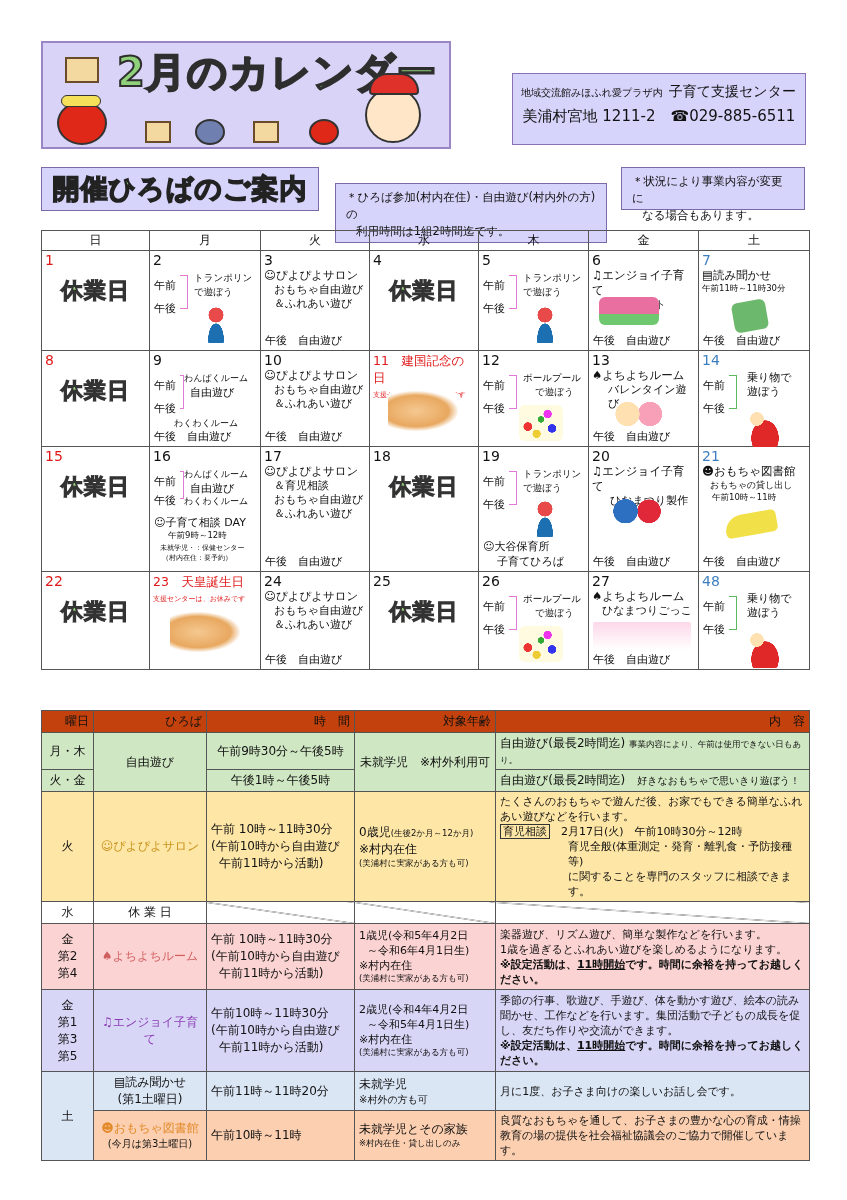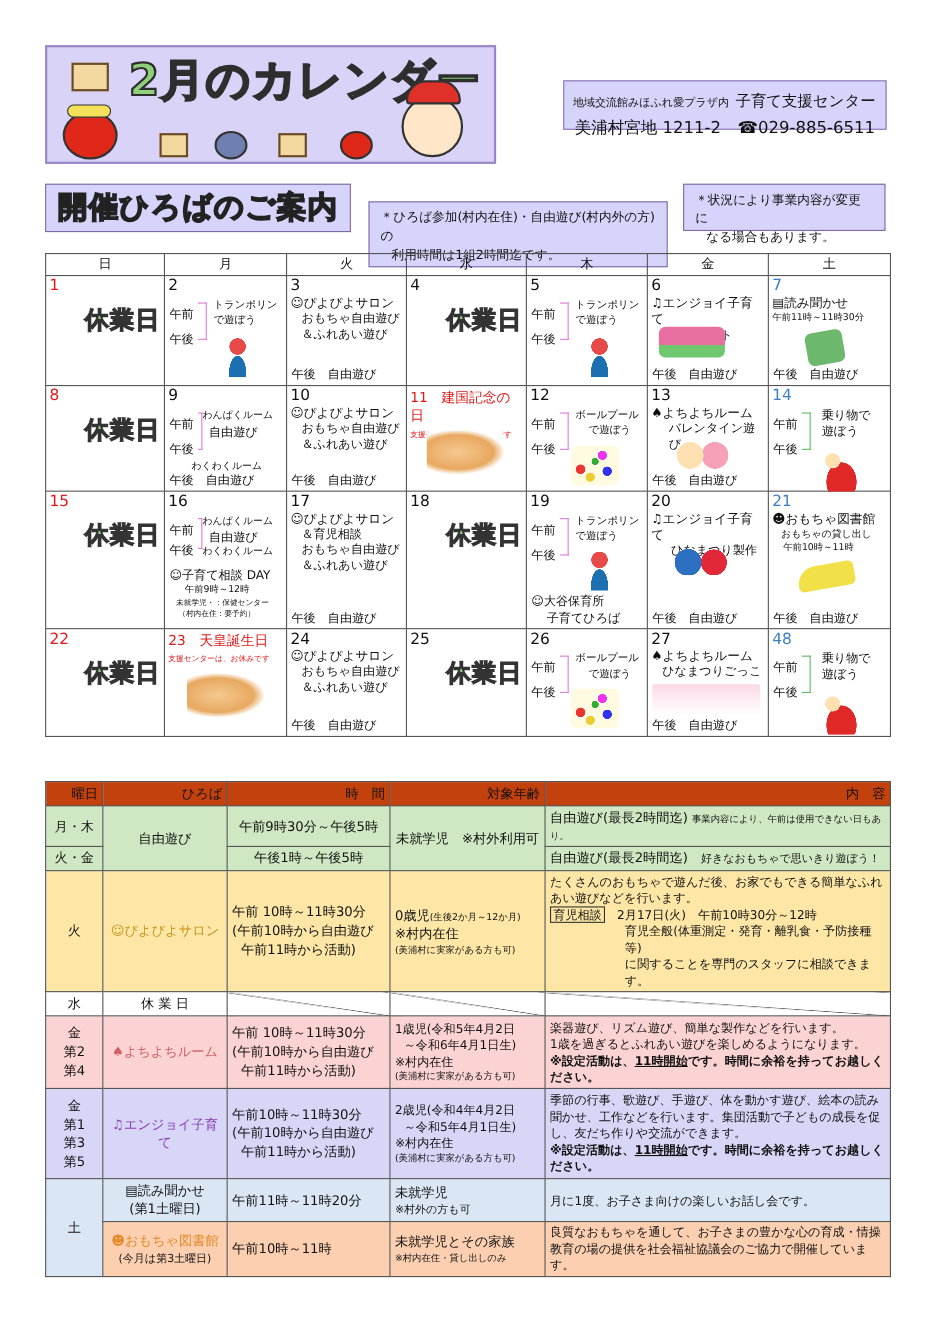--- a/index.html
+++ b/index.html
@@ -7,35 +7,35 @@
   .banner{position:absolute;left:41px;top:41px;width:410px;height:108px;background:#d9d4f7;border:2px solid #9a86c6;overflow:hidden;}
   .banner-title{position:absolute;left:74px;top:2px;font-size:40px;font-weight:bold;color:#8fd07a;-webkit-text-stroke:2px #2e2e2e;letter-spacing:1px;}
   .banner-title .m{color:#e04a2a;}
   .deco{position:absolute;border-radius:50%;}
   .oni-red{background:#e02818;border:2px solid #333;}
   .oni-blue{background:#6f7fb0;border:2px solid #333;}
   .hair{position:absolute;background:#f5e05a;border:1px solid #333;border-radius:10px;}
   .box{position:absolute;background:#f3d9a0;border:2px solid #6a4c2a;}
   .kid-face{position:absolute;background:#ffe6c8;border:2px solid #333;border-radius:50%;}
   .kid-hat{position:absolute;background:#e0302a;border:2px solid #333;border-radius:30px 30px 6px 6px;}
-  .info-box{position:absolute;left:512px;top:73px;width:294px;height:45px;background:#d6d4fa;border:1px solid #8a70b4;padding:6px 8px;}
+  .info-box{position:absolute;left:512px;top:73px;width:294px;height:72px;background:#d6d4fa;border:1px solid #8a70b4;padding:6px 8px;}
   .info-line1{font-size:10px;margin-top:3px;}
   .info-line1 .big{font-size:14px;margin-left:6px;}
   .info-line2{font-size:15px;margin-top:6px;text-align:center;}
   .hiroba-title{position:absolute;left:41px;top:167px;width:278px;height:44px;background:#d6d4fa;border:1px solid #7c6aa6;font-size:27px;font-weight:bold;color:#9ad27e;-webkit-text-stroke:1.5px #222;text-align:center;line-height:42px;letter-spacing:1px;}
   .note{position:absolute;background:#d6d4fa;border:1px solid #7c6aa6;font-size:11.5px;line-height:17px;padding:5px 10px;}
   .note1{left:335px;top:183px;width:272px;height:60px;}
   .note2{left:621px;top:167px;width:184px;height:43px;}
   table.cal{position:absolute;left:41px;top:230px;width:768px;border-collapse:collapse;table-layout:fixed;}
   table.cal th{border:1px solid #555;font-weight:normal;font-size:12px;height:20px;}
   table.cal td{border:1px solid #555;vertical-align:top;position:relative;font-size:11px;padding:2px 3px;}
   tr.wk1 td{height:100px;} tr.wk2 td{height:96px;} tr.wk3 td{height:125px;} tr.wk4 td{height:98px;margin-top:12px;}
   .dn{font-size:14px;line-height:15px;}
   .dn.red{color:#e01818;} .dn.blue{color:#3c7fc0;}
-  .closed{font-size:22px;font-weight:bold;color:#9ad27e;-webkit-text-stroke:1px #333;text-align:right;margin-top:8px;letter-spacing:1px;}
+  .closed{font-size:22px;font-weight:bold;color:#9ad27e;-webkit-text-stroke:1px #333;text-align:center;margin-top:8px;letter-spacing:1px;}
   .am{position:absolute;left:4px;top:27px;font-size:11px;}
   .pm{position:absolute;left:4px;top:50px;font-size:11px;}
   .brk{position:absolute;left:30px;top:24px;width:8px;height:34px;border:1px solid #e07ad6;border-left:none;}
   .brk.green{border-color:#5cb85c;}
   .brk-txt{position:absolute;left:44px;top:20px;font-size:9.5px;line-height:14px;}
   .evt{font-size:11.5px;line-height:15px;}
   .sub{font-size:11px;line-height:14px;padding-left:10px;}
   .foot{position:absolute;left:4px;bottom:2px;font-size:11px;}
   .hol{color:#e01818;font-size:12.5px;}
   .hol-sub{color:#e01818;font-size:7px;margin-top:3px;}

